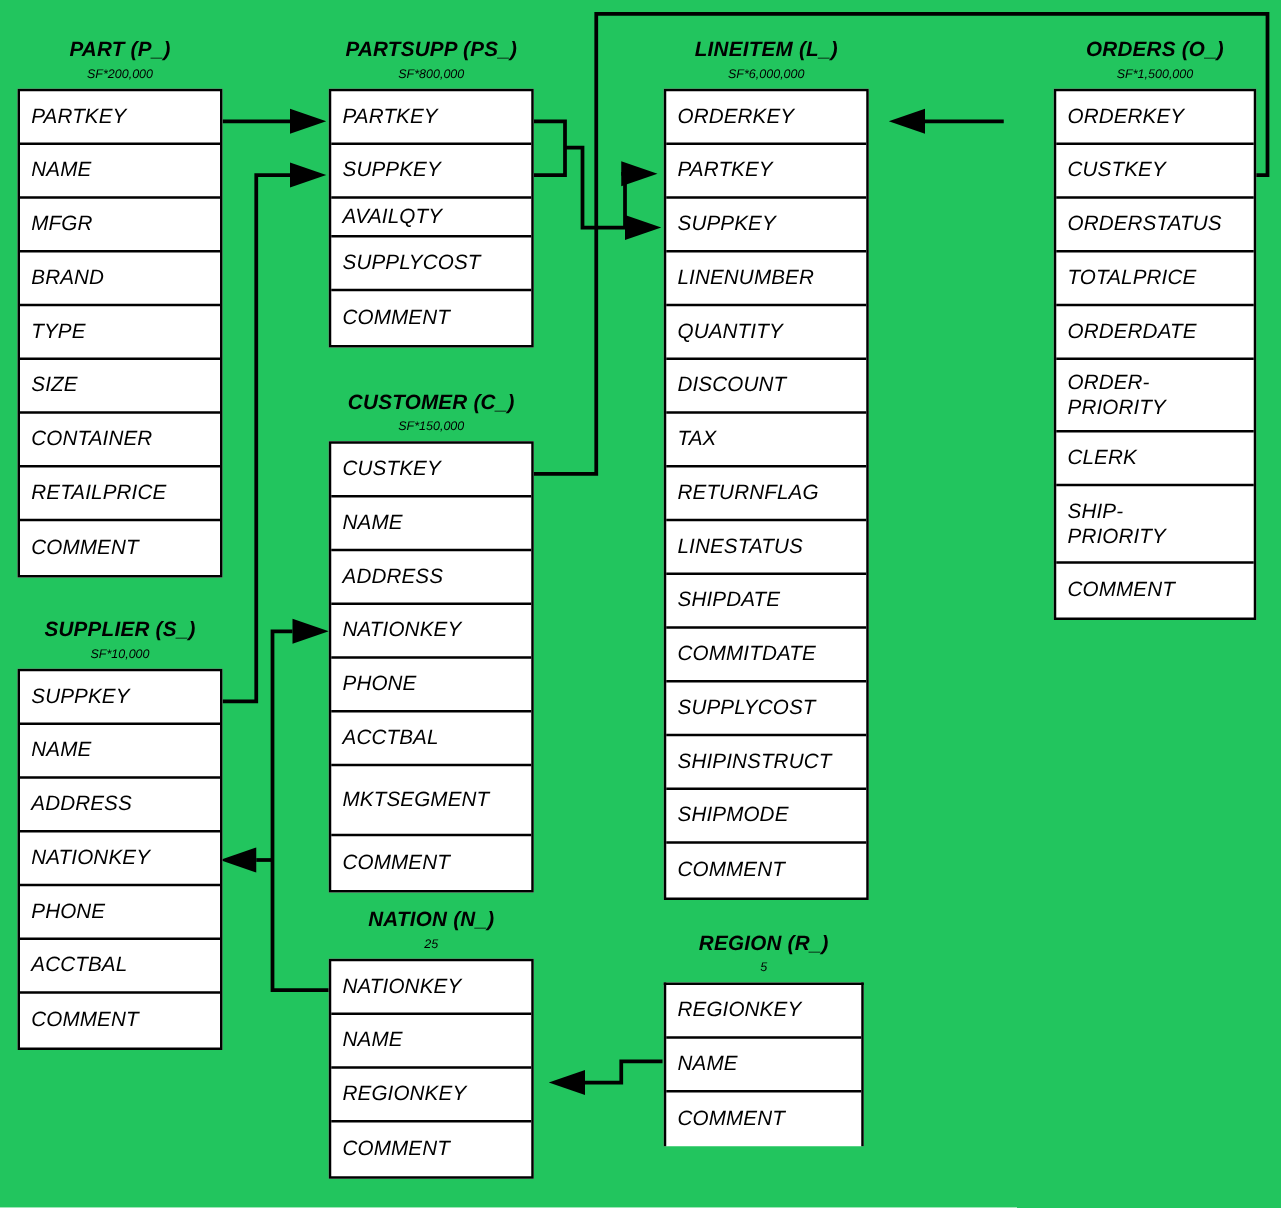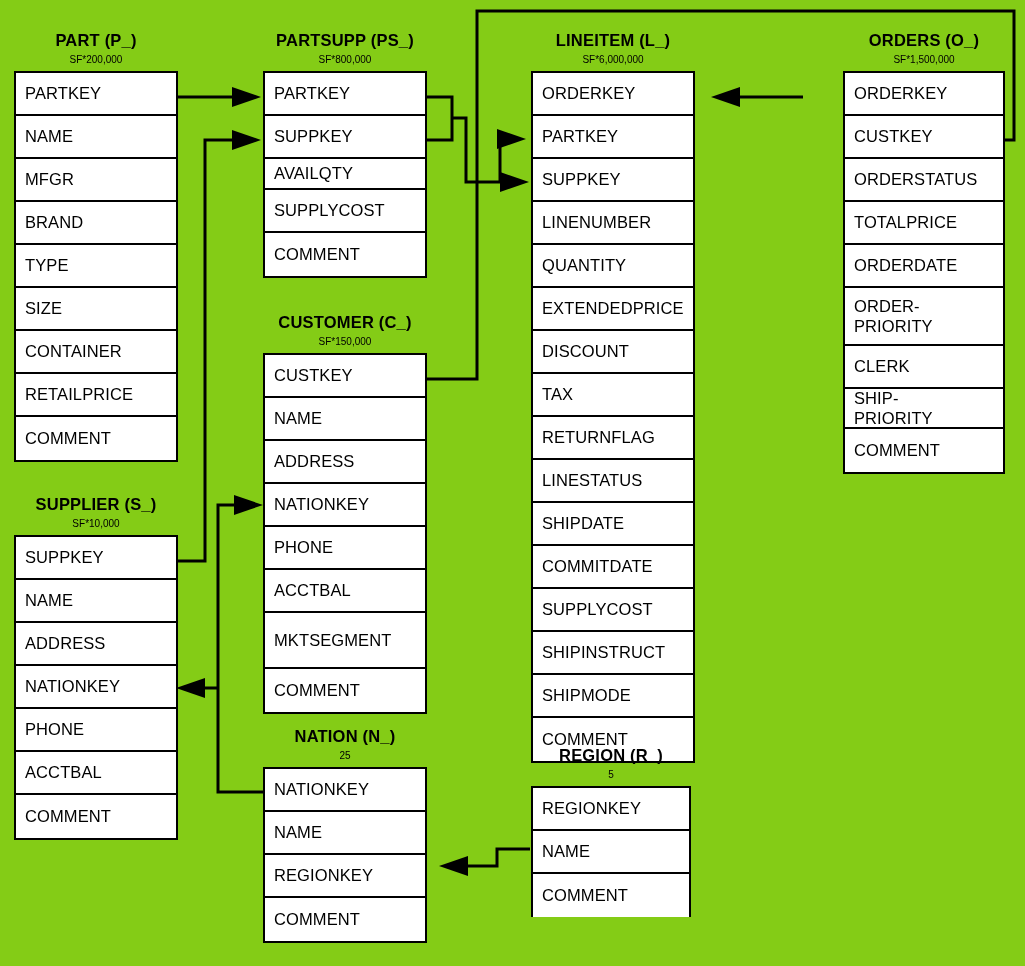--- a/index.html
+++ b/index.html
@@ -8,22 +8,23 @@
     background: #ffffff;
   }
   body {
     font-family: "Liberation Sans", sans-serif;
     color: #000000;
   }
   #canvas {
     position: relative;
     width: 1025px;
     height: 966px;
-    background: #84cc16;
+    background: #22c55e;
     overflow: hidden;
+    font-style: italic;
   }
   .table-group {
     position: absolute;
   }
   .tbl-title {
     font-weight: bold;
     font-size: 16.5px;
     text-align: center;
     line-height: 20px;
     letter-spacing: 0.2px;
@@ -161,21 +162,20 @@
 
   <div class="table-group" style="left:531px; top:30px; width:164px;">
     <div class="tbl-title">LINEITEM (L_)</div>
     <div class="tbl-card">SF*6,000,000</div>
     <div class="tbl-box closed">
       <div class="field" style="height:43px">ORDERKEY</div>
       <div class="field" style="height:43px">PARTKEY</div>
       <div class="field" style="height:43px">SUPPKEY</div>
       <div class="field" style="height:43px">LINENUMBER</div>
       <div class="field" style="height:43px">QUANTITY</div>
-      <div class="field" style="height:43px">EXTENDEDPRICE</div>
       <div class="field" style="height:43px">DISCOUNT</div>
       <div class="field" style="height:43px">TAX</div>
       <div class="field" style="height:43px">RETURNFLAG</div>
       <div class="field" style="height:43px">LINESTATUS</div>
       <div class="field" style="height:43px">SHIPDATE</div>
       <div class="field" style="height:43px">COMMITDATE</div>
       <div class="field" style="height:43px">SUPPLYCOST</div>
       <div class="field" style="height:43px">SHIPINSTRUCT</div>
       <div class="field" style="height:43px">SHIPMODE</div>
       <div class="field last-open" style="height:43px">COMMENT</div>
@@ -187,21 +187,21 @@
     <div class="tbl-card">SF*1,500,000</div>
     <div class="tbl-box closed">
       <div class="field" style="height:43px">ORDERKEY</div>
       <div class="field" style="height:43px">CUSTKEY</div>
       <div class="field" style="height:43px">ORDERSTATUS</div>
       <div class="field" style="height:43px">TOTALPRICE</div>
       <div class="field" style="height:43px">ORDERDATE</div>
       <div class="field two-line" style="height:58px">ORDER-
 PRIORITY</div>
       <div class="field" style="height:43px">CLERK</div>
-      <div class="field two-line" style="height:40px">SHIP-
+      <div class="field two-line" style="height:62px">SHIP-
 PRIORITY</div>
       <div class="field last-open" style="height:43px">COMMENT</div>
     </div>
   </div>
 
   <div class="table-group" style="left:263px; top:312px; width:164px;">
     <div class="tbl-title">CUSTOMER (C_)</div>
     <div class="tbl-card">SF*150,000</div>
     <div class="tbl-box closed">
       <div class="field" style="height:43px">CUSTKEY</div>

